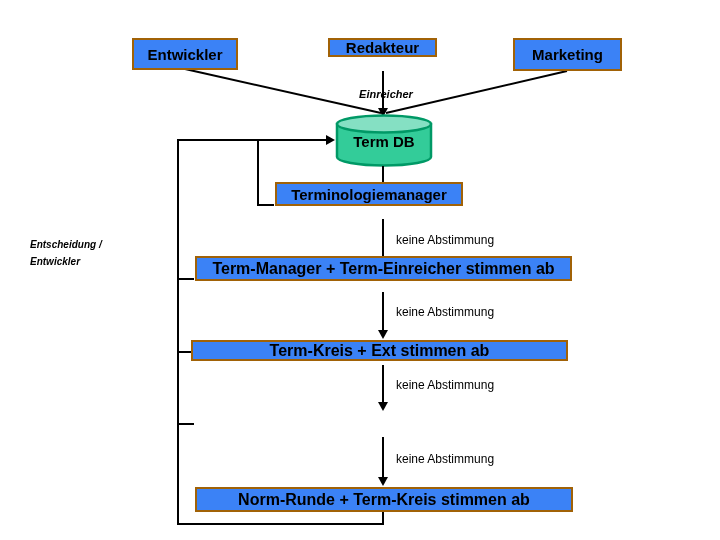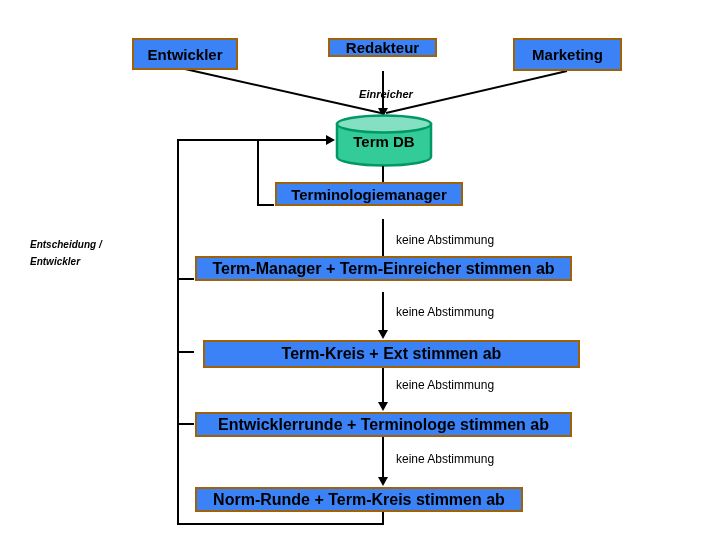--- a/index.html
+++ b/index.html
@@ -123,17 +123,16 @@
     <div>Entscheidung /</div>
     <div>Entwickler</div>
   </div>
 
   <div class="free-label keine" style="left:396px; top:234px;">keine Abstimmung</div>
   <div class="free-label keine" style="left:396px; top:306px;">keine Abstimmung</div>
   <div class="free-label keine" style="left:396px; top:379px;">keine Abstimmung</div>
   <div class="free-label keine" style="left:396px; top:453px;">keine Abstimmung</div>
 
   <div class="node flow" style="left:195px; top:256px; width:377px; height:25px;">Term-Manager + Term-Einreicher stimmen ab</div>
-  <div class="node flow" style="left:203px; top:340px; width:377px; height:28px;">Term-Kreis + Ext stimmen ab</div>
-  <div class="node flow" style="left:195px; top:412px; width:377px; height:25px;">Entwicklerrunde + Terminologe stimmen ab</div>
-  <div class="node flow" style="left:195px; top:487px; width:328px; height:25px;">Norm-Runde + Term-Kreis stimmen ab</div>
+  <div class="node flow" style="left:191px; top:340px; width:377px; height:21px;">Term-Kreis + Ext stimmen ab</div>
+  <div class="node flow" style="left:195px; top:487px; width:378px; height:25px;">Norm-Runde + Term-Kreis stimmen ab</div>
 
 </div>
 
 </body></html>

